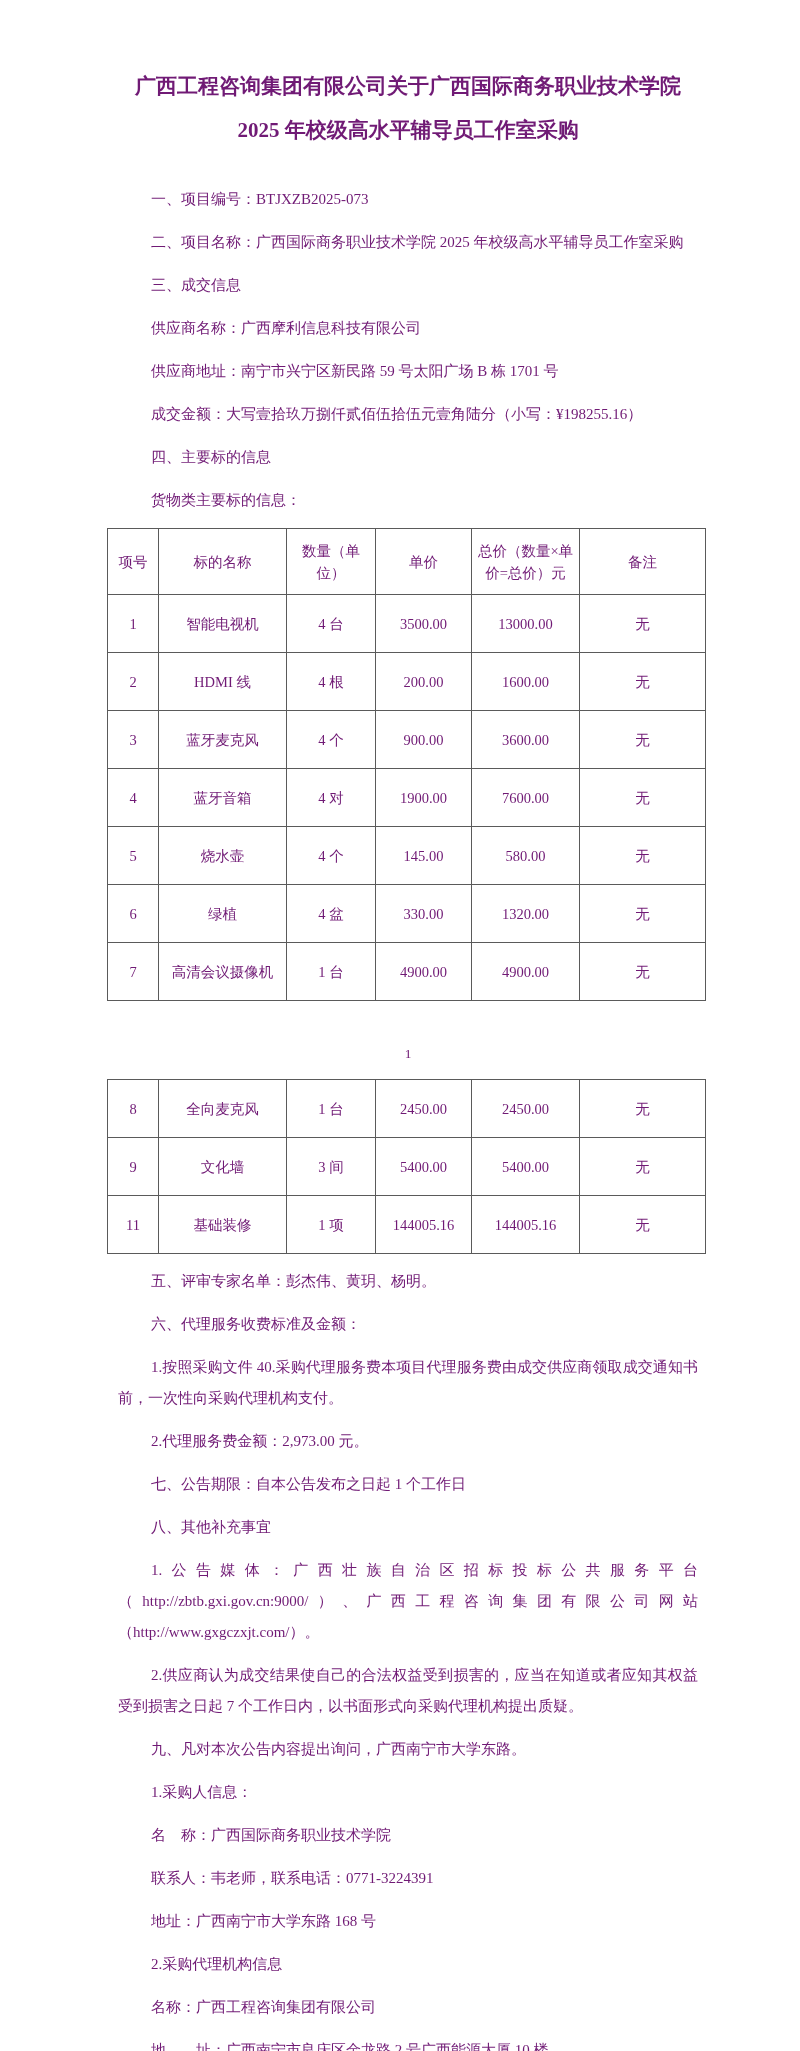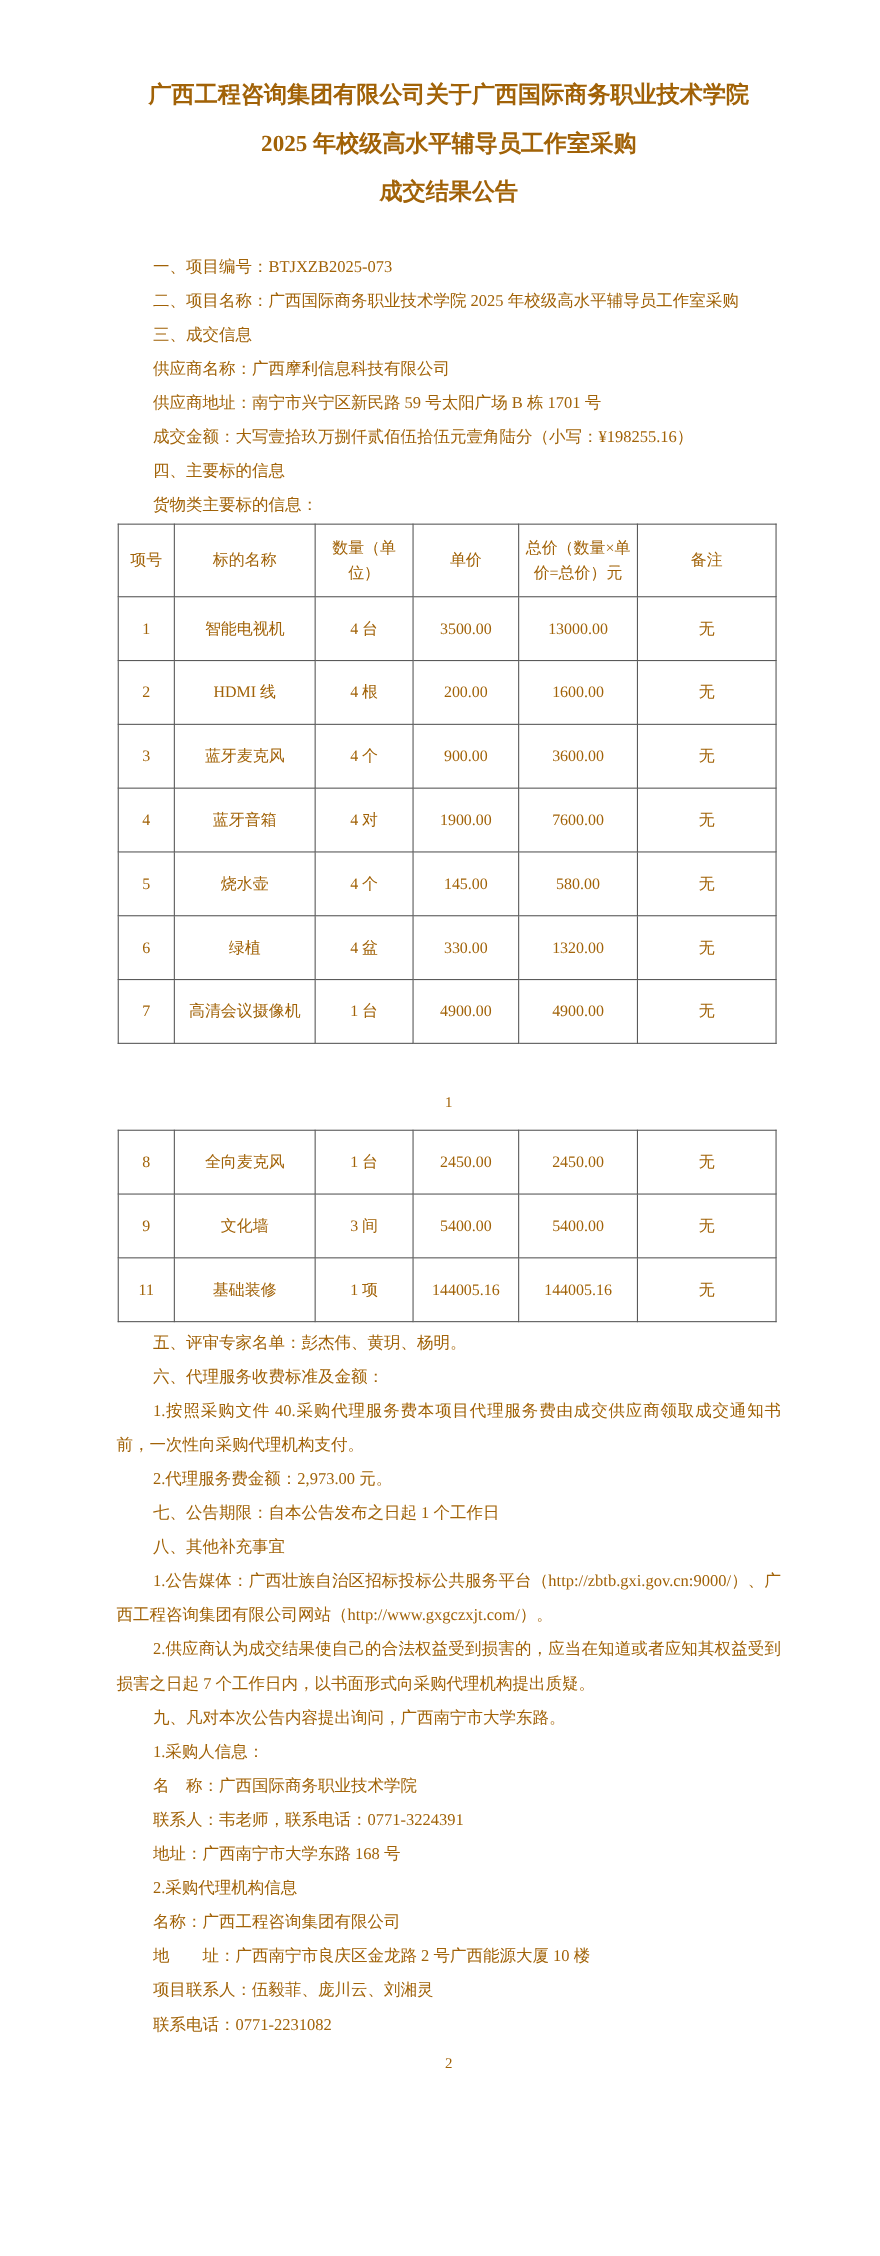--- a/index.html
+++ b/index.html
@@ -5,35 +5,35 @@
   html,body{margin:0;padding:0;background:#ffffff;}
   .page{
     position:relative;
     width:800px;height:2051px;
     box-sizing:border-box;
     margin:0 auto;
     background:#ffffff;
     padding:64px 90px 0 106px;
     overflow:hidden;
     font-family:"Liberation Serif","DejaVu Serif",serif;
-    color:#a16207;
+    color:#701a75;
   }
   .title{
     text-align:center;
     font-weight:bold;
     font-size:21px;
     line-height:44px;
     margin-bottom:32px;
   }
   .para{
     font-size:15px;
     line-height:31px;
     text-indent:2.2em;
     text-align:justify;
-    margin:0;
+    margin:12px;
   }
   table.goods{
     border-collapse:collapse;
     table-layout:fixed;
     width:598px;
     margin-left:1px;
   }
   table.goods td,table.goods th{
     border:1px solid #5a5a5a;
     font-weight:normal;
@@ -63,21 +63,20 @@
   .col-note{width:126px;}
 </style>
 </head>
 <body>
 
 <div class="page">
 
   <div class="title">
     <div>广西工程咨询集团有限公司关于广西国际商务职业技术学院</div>
     <div>2025 年校级高水平辅导员工作室采购</div>
-    <div>成交结果公告</div>
   </div>
 
   <p class="para">一、项目编号：BTJXZB2025-073</p>
   <p class="para">二、项目名称：广西国际商务职业技术学院 2025 年校级高水平辅导员工作室采购</p>
   <p class="para">三、成交信息</p>
   <p class="para">供应商名称：广西摩利信息科技有限公司</p>
   <p class="para">供应商地址：南宁市兴宁区新民路 59 号太阳广场 B 栋 1701 号</p>
   <p class="para">成交金额：大写壹拾玖万捌仟贰佰伍拾伍元壹角陆分（小写：¥198255.16）</p>
   <p class="para">四、主要标的信息</p>
   <p class="para">货物类主要标的信息：</p>

